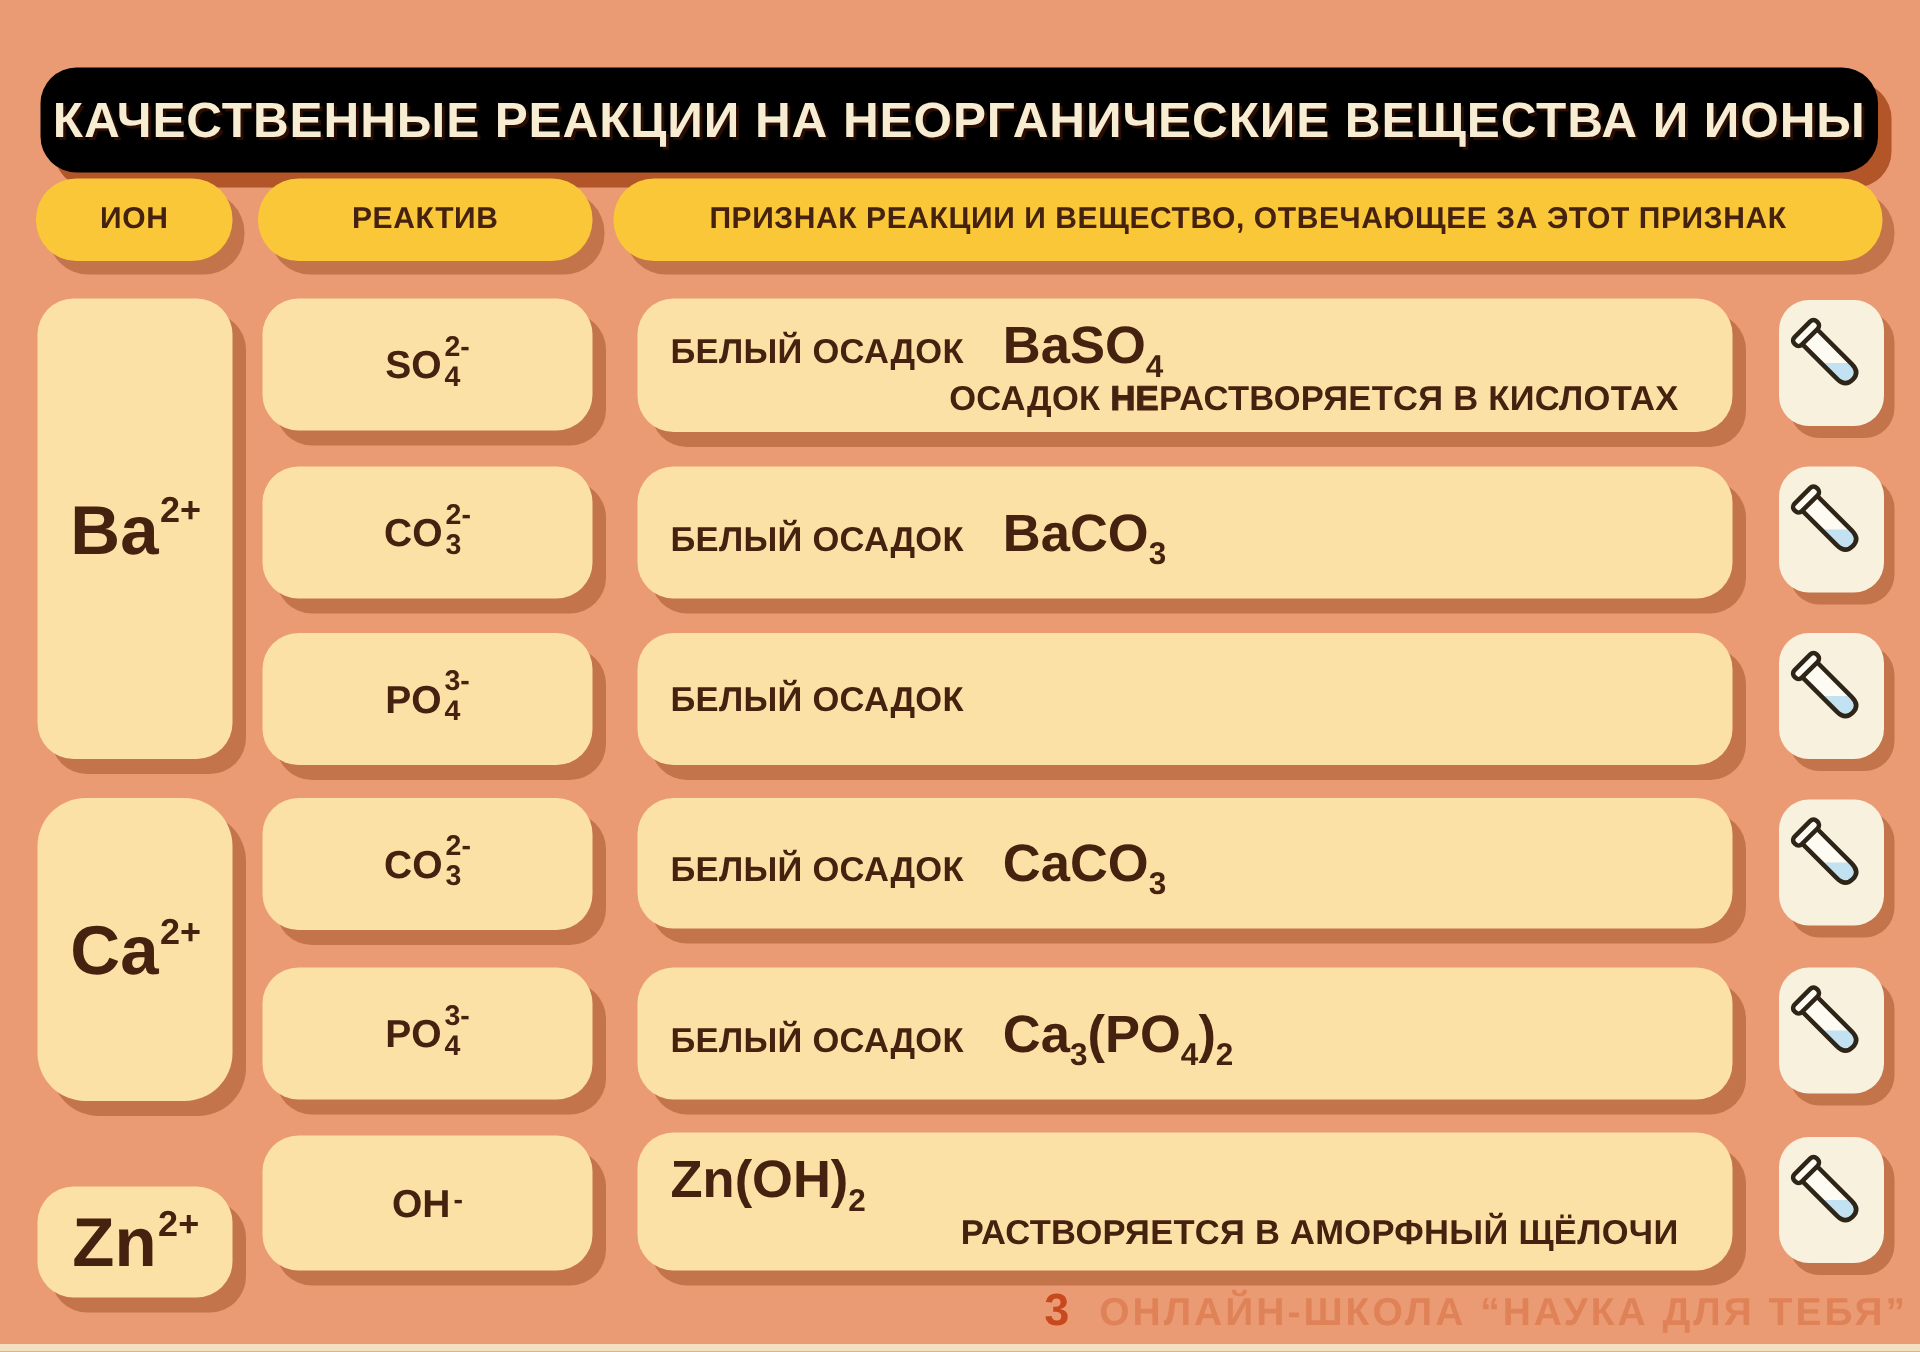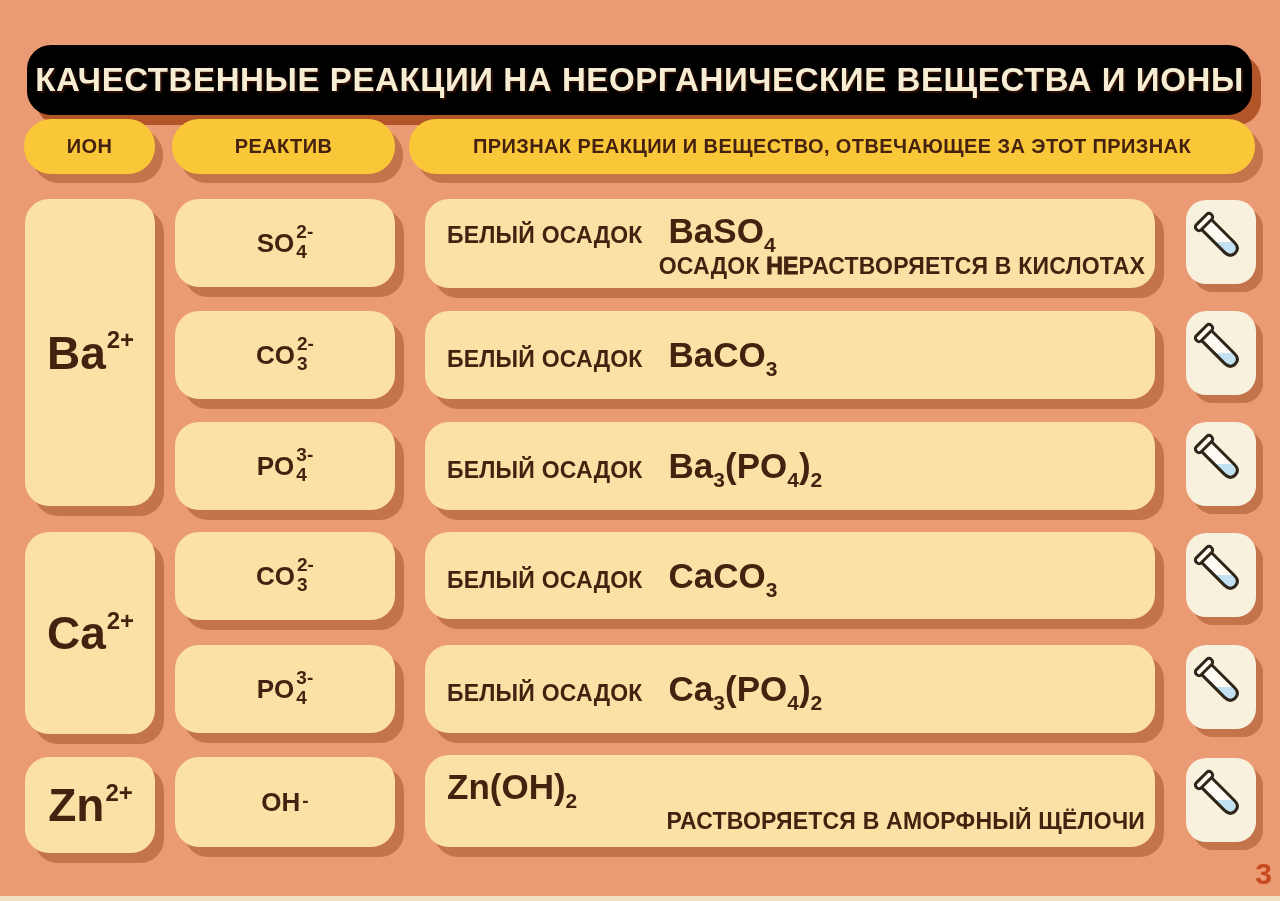--- a/index.html
+++ b/index.html
@@ -61,21 +61,21 @@
   .rg-base { font-size:26px; line-height:1; }
   .stack {
     display:inline-flex; flex-direction:column; align-items:flex-start;
     font-size:19px; line-height:1.05; margin-left:2px;
     transform:translateY(-1px);
   }
 
   .result-cell {
     left:425px; width:730px;
     display:flex; flex-direction:column; justify-content:center;
-    padding:8px 4px 8px 22px;
+    padding:8px 30px 8px 22px;
   }
   .result-line { display:flex; align-items:baseline; gap:26px; white-space:nowrap; }
   .result-label { font-size:23px; letter-spacing:.2px; }
   .formula { font-size:35px; line-height:1; }
   .fsub { font-size:21px; position:relative; top:9px; }
   .note {
     font-size:23px; text-align:right; white-space:nowrap;
     padding-right:6px; margin-top:4px; letter-spacing:.2px;
   }
   .emph { -webkit-text-stroke:.8px currentColor; }
@@ -109,24 +109,24 @@
 
 <div class="abs banner">КАЧЕСТВЕННЫЕ РЕАКЦИИ НА НЕОРГАНИЧЕСКИЕ ВЕЩЕСТВА И ИОНЫ</div>
 
 <div class="abs pill pill-ion">ИОН</div>
 <div class="abs pill pill-reagent">РЕАКТИВ</div>
 <div class="abs pill pill-sign">ПРИЗНАК РЕАКЦИИ И ВЕЩЕСТВО, ОТВЕЧАЮЩЕЕ ЗА ЭТОТ ПРИЗНАК</div>
 
 <div class="abs cell ion-cell" style="top:199px;height:307px;">
   <span class="ion-symbol"><span>Ba</span><sup>2+</sup></span>
 </div>
-<div class="abs cell ion-cell" style="top:532px;height:202px;">
+<div class="abs cell ion-cell" style="top:532px;height:202px;border-radius:32px;">
   <span class="ion-symbol"><span>Ca</span><sup>2+</sup></span>
 </div>
-<div class="abs cell ion-cell" style="top:757px;height:96px;">
+<div class="abs cell ion-cell" style="top:791px;height:74px;">
   <span class="ion-symbol"><span>Zn</span><sup>2+</sup></span>
 </div>
 
 <div class="abs cell reagent-cell" style="top:199px;height:88px;">
   <span class="rg-base">SO</span>
     <span class="stack">
       <span>2-</span>
       <span>4</span>
     </span>
 </div>
@@ -177,21 +177,20 @@
 <div class="abs cell result-cell" style="top:311px;height:88px;">
   <div class="result-line">
     <span class="result-label">БЕЛЫЙ ОСАДОК</span>
     <span class="formula"><span>BaCO</span><span class="fsub">3</span></span>
   </div>
 </div>
 
 <div class="abs cell result-cell" style="top:422px;height:88px;">
   <div class="result-line">
     <span class="result-label">БЕЛЫЙ ОСАДОК</span>
-    <span class="formula"><span>Ba</span><span class="fsub">3</span><span>(PO</span><span class="fsub">4</span><span>)</span><span class="fsub">2</span></span>
   </div>
 </div>
 
 <div class="abs cell result-cell" style="top:532px;height:87px;">
   <div class="result-line">
     <span class="result-label">БЕЛЫЙ ОСАДОК</span>
     <span class="formula"><span>CaCO</span><span class="fsub">3</span></span>
   </div>
 </div>
 
@@ -301,15 +300,16 @@
         <rect x="0" y="37" width="60" height="37" fill="#C3E2F1"></rect>
         <rect x="0" y="51" width="60" height="9" fill="#F2F7F4" opacity="0.9"></rect>
       </g>
     <path d="M23 12 L23 46 Q23 54 30 54 Q37 54 37 46 L37 12" transform="rotate(-45 30 34)" fill="none" stroke="#2E2417" stroke-width="3" stroke-linecap="round"></path>
     <rect x="19.5" y="6.5" width="21" height="7" rx="3" transform="rotate(-45 30 34)" fill="#FDFBF2" stroke="#2E2417" stroke-width="3"></rect>
   </svg>
 </div>
 
 <div class="abs footer">
   <span class="page-num">3</span>
+  <span class="school">ОНЛАЙН-ШКОЛА “НАУКА ДЛЯ ТЕБЯ”</span>
 </div>
 
 <div class="abs bottom-strip"></div>
 
 </body></html>

